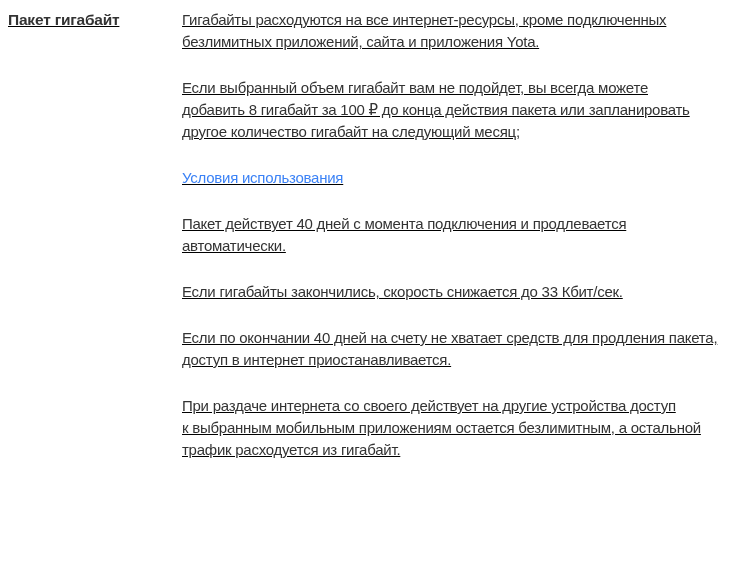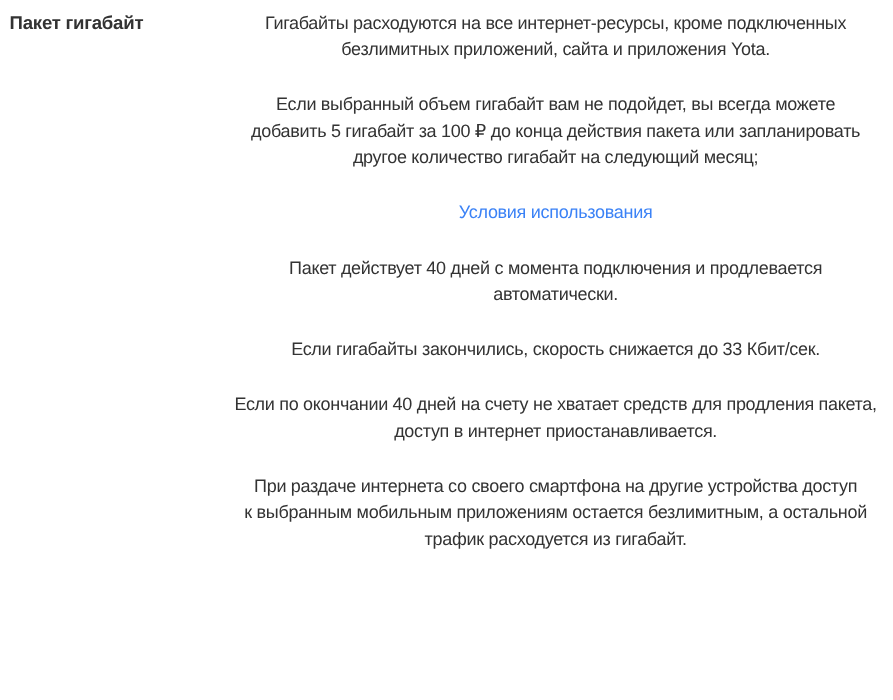--- a/index.html
+++ b/index.html
@@ -11,36 +11,36 @@
     height: 583px;
     background: #ffffff;
     overflow: hidden;
     font-family: "Liberation Sans", "DejaVu Sans", sans-serif;
   }
   .layout {
     display: flex;
     box-sizing: border-box;
     padding: 9px 0 0 8px;
     width: 744px;
+    text-decoration: underline;
   }
   .left-col {
     flex: 0 0 174px;
     width: 174px;
   }
   .section-title {
     font-size: 15.5px;
     font-weight: 700;
     color: #333333;
     line-height: 22px;
     letter-spacing: -0.2px;
   }
   .right-col {
     flex: 1 1 auto;
     min-width: 0;
-    text-align: center;
   }
   .para {
     margin: 0 0 24px 0;
     font-size: 15px;
     line-height: 22px;
     color: #333333;
     letter-spacing: -0.25px;
     white-space: pre;
   }
   .para.muted {
@@ -51,25 +51,25 @@
 <body>
 
 <div class="layout">
   <div class="left-col">
     <div class="section-title">Пакет гигабайт</div>
   </div>
   <div class="right-col">
     <p class="para">Гигабайты расходуются на все интернет-ресурсы, кроме подключенных
 безлимитных приложений, сайта и приложения Yota.</p>
     <p class="para">Если выбранный объем гигабайт вам не подойдет, вы всегда можете
-добавить 5 гигабайт за 100 ₽ до конца действия пакета или запланировать
+добавить 8 гигабайт за 100 ₽ до конца действия пакета или запланировать
 другое количество гигабайт на следующий месяц;</p>
     <p class="para muted">Условия использования</p>
     <p class="para">Пакет действует 40 дней с момента подключения и продлевается
 автоматически.</p>
     <p class="para">Если гигабайты закончились, скорость снижается до 33 Кбит/сек.</p>
     <p class="para">Если по окончании 40 дней на счету не хватает средств для продления пакета,
 доступ в интернет приостанавливается.</p>
-    <p class="para">При раздаче интернета со своего смартфона на другие устройства доступ
+    <p class="para">При раздаче интернета со своего действует на другие устройства доступ
 к выбранным мобильным приложениям остается безлимитным, а остальной
 трафик расходуется из гигабайт.</p>
   </div>
 </div>
 
 </body></html>

